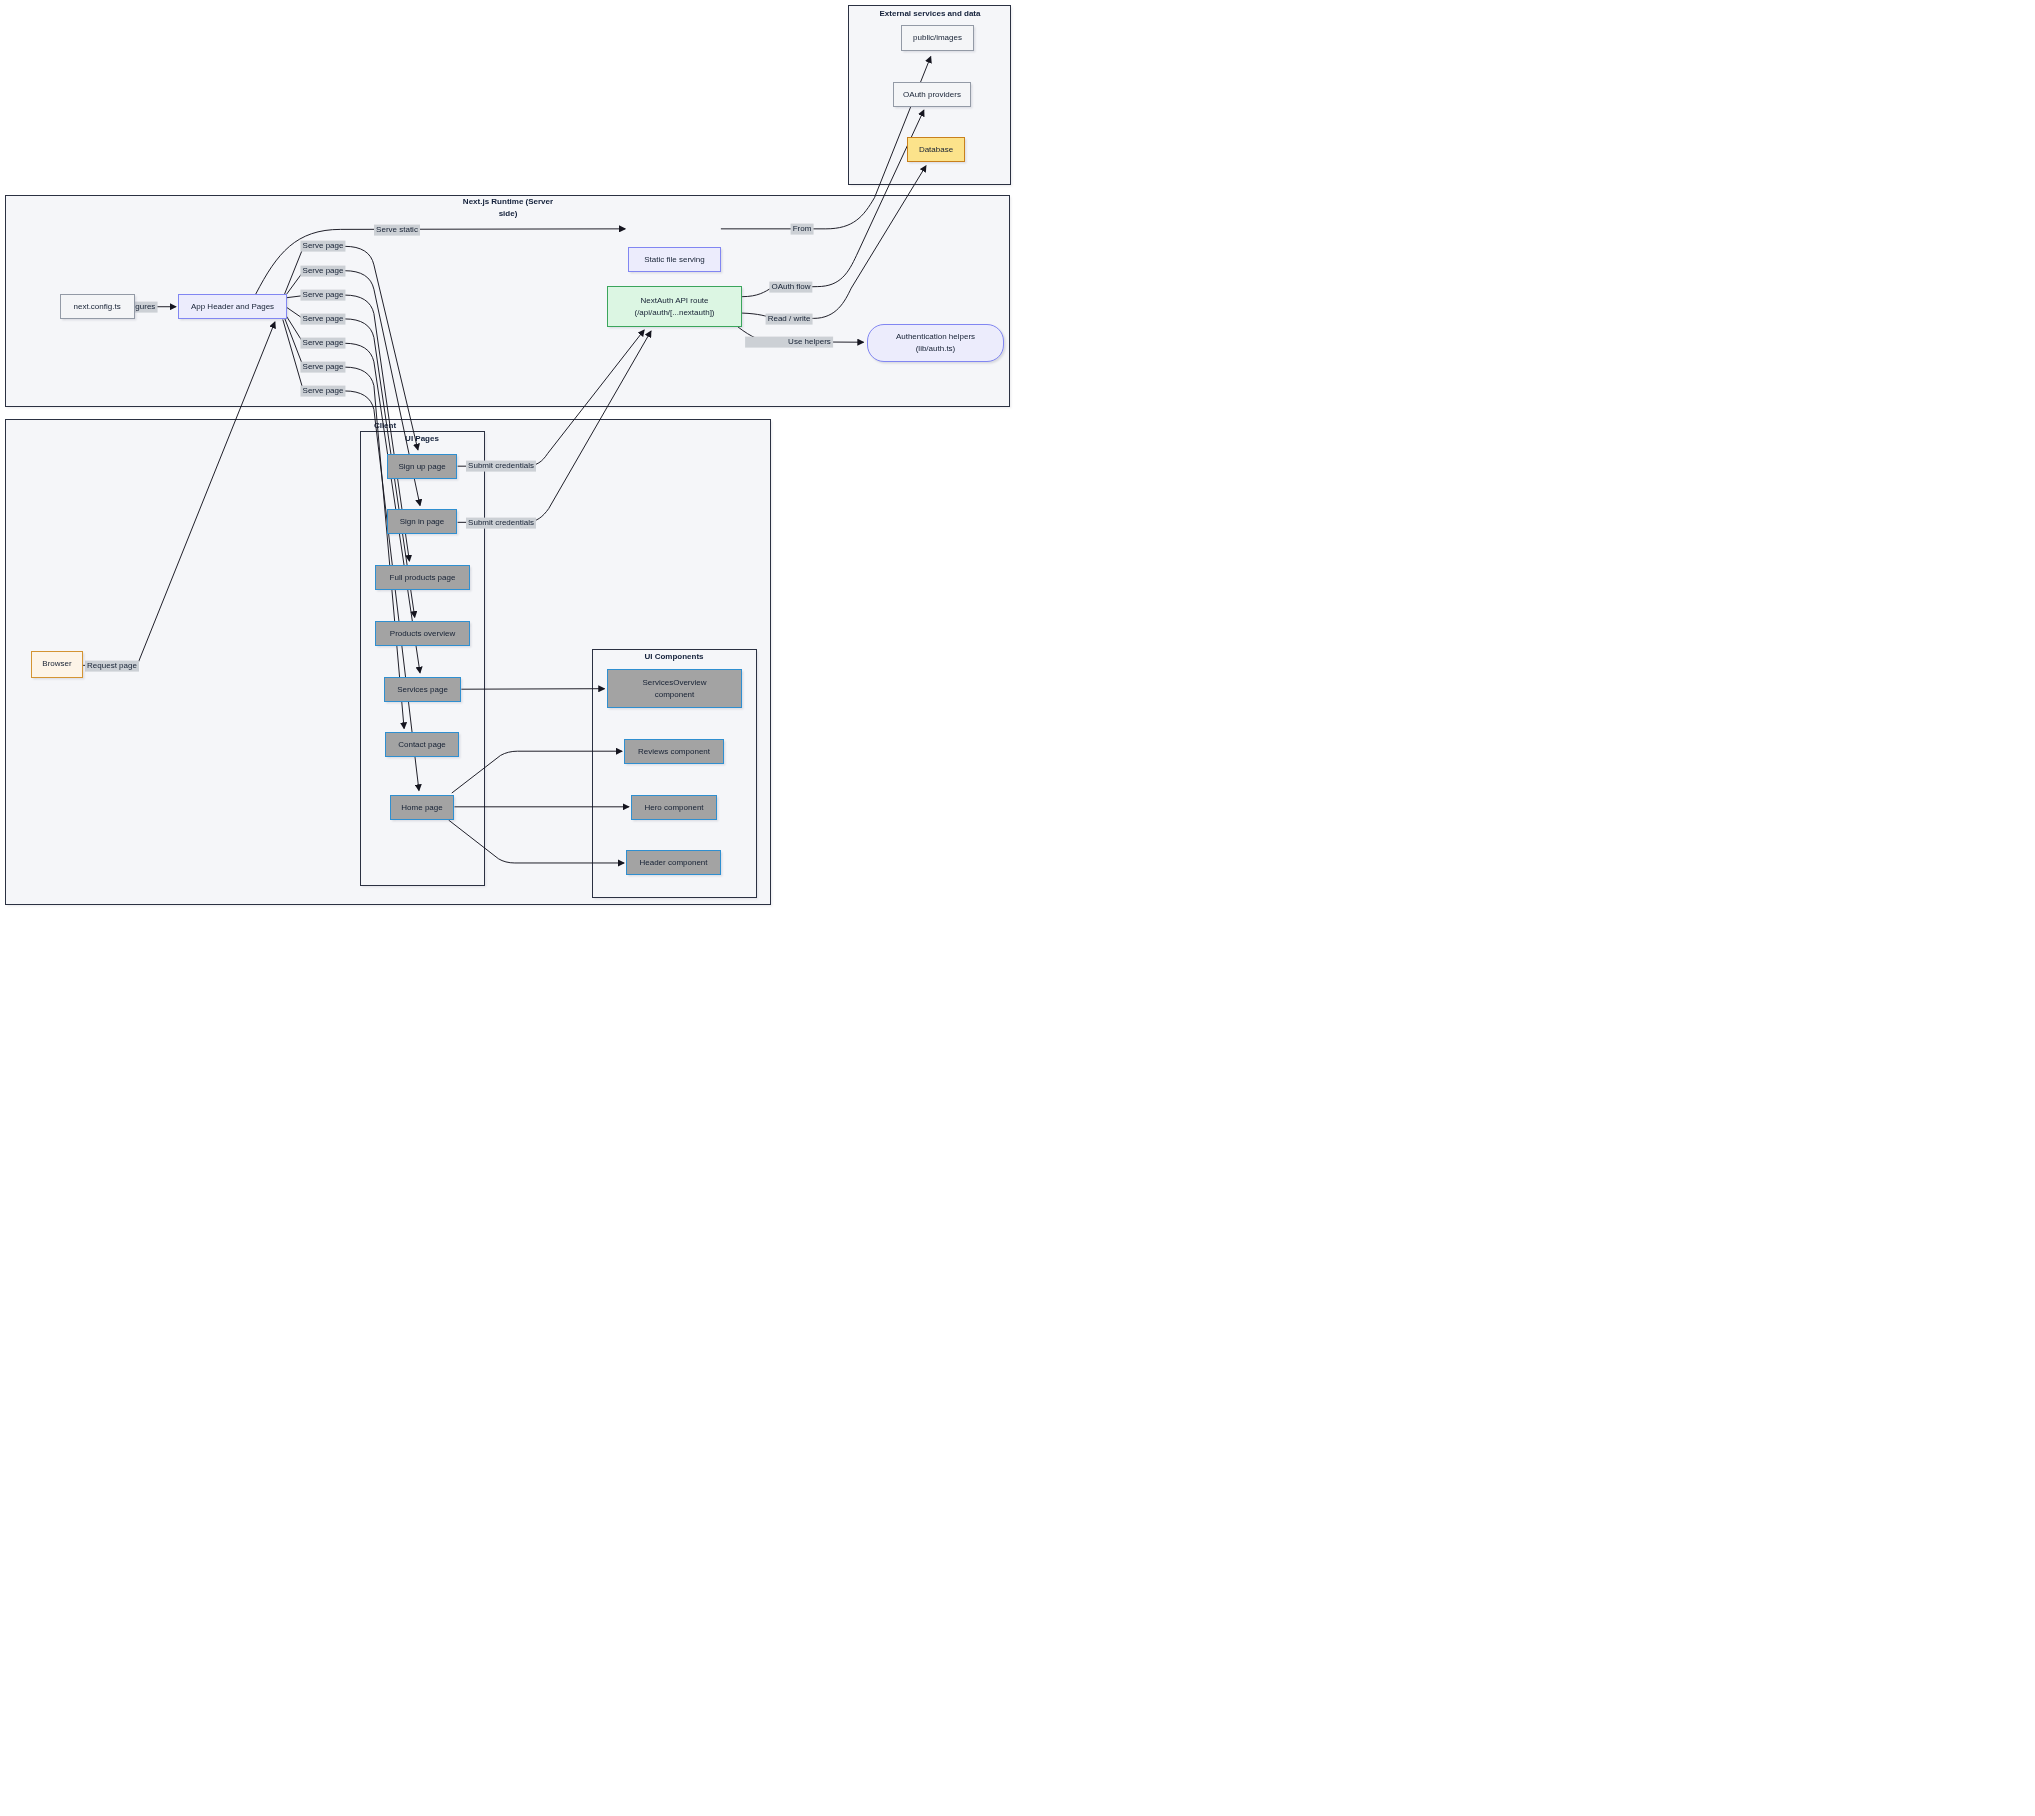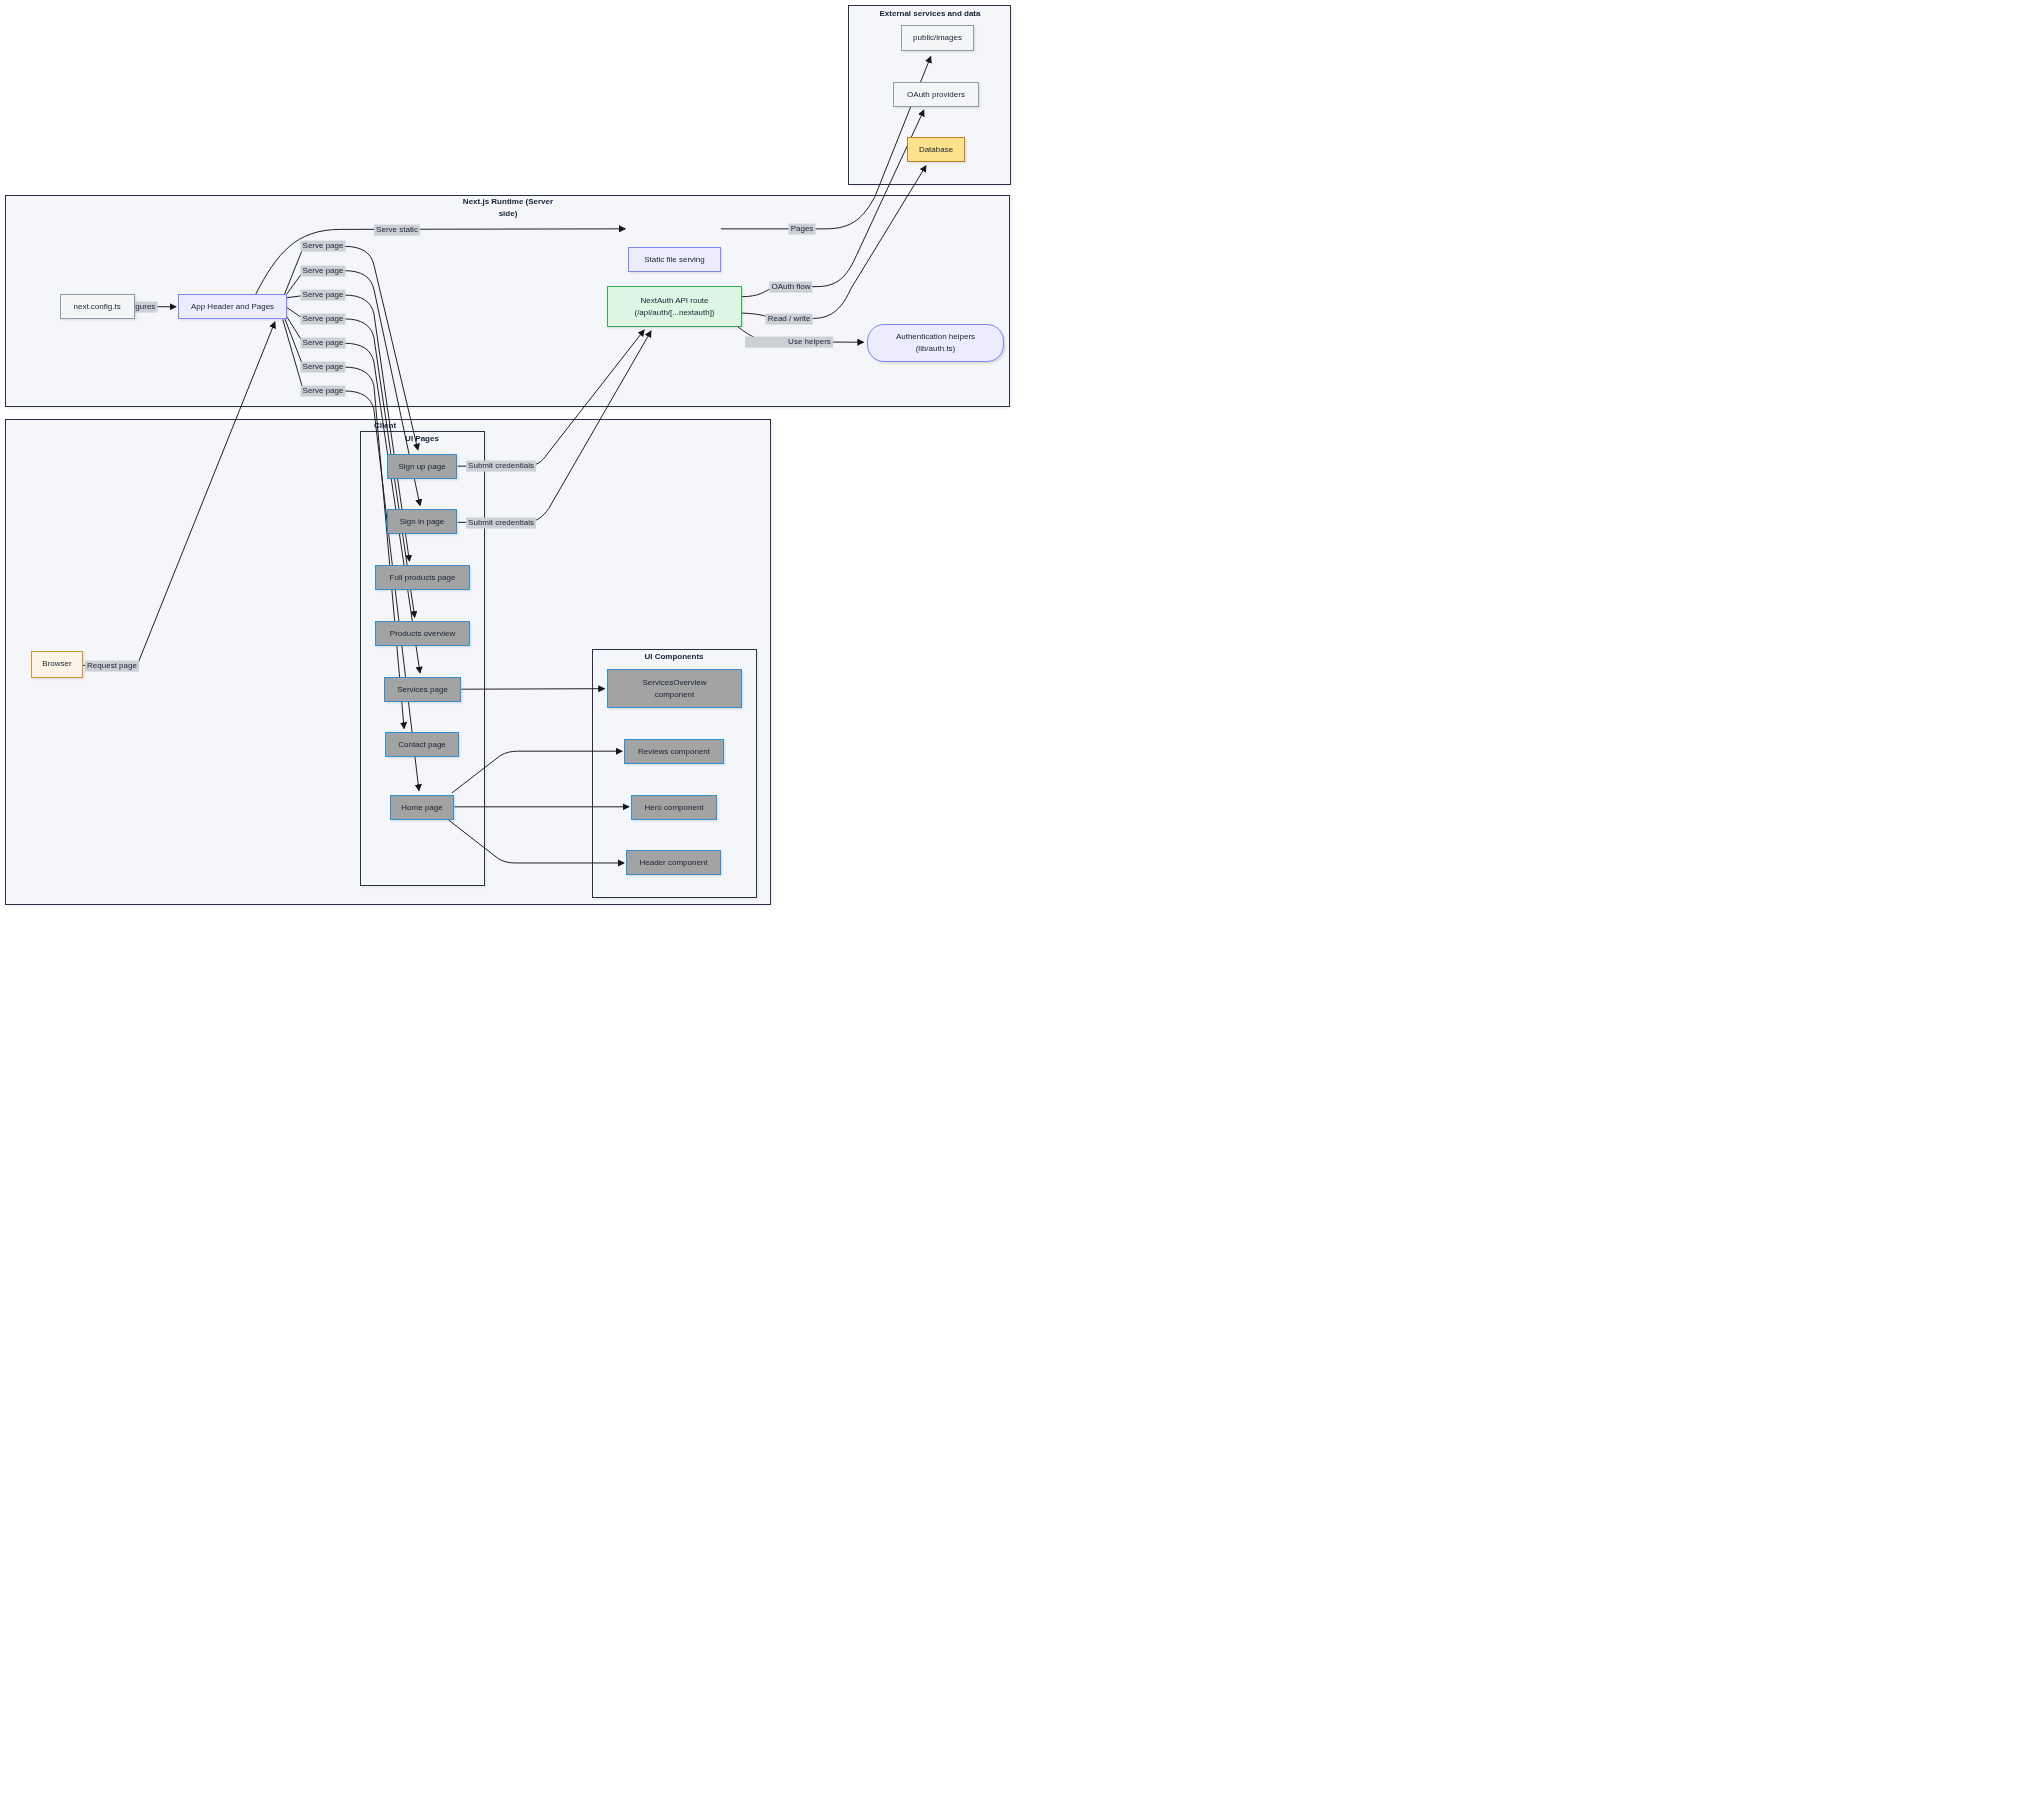--- a/index.html
+++ b/index.html
@@ -78,21 +78,21 @@
 
   <span class="edge-label" style="left:136px; top:307px;">Configures</span>
   <span class="edge-label" style="left:397px; top:230px;">Serve static</span>
   <span class="edge-label" style="left:323px; top:246px;">Serve page</span>
   <span class="edge-label" style="left:323px; top:271px;">Serve page</span>
   <span class="edge-label" style="left:323px; top:295px;">Serve page</span>
   <span class="edge-label" style="left:323px; top:319px;">Serve page</span>
   <span class="edge-label" style="left:323px; top:343px;">Serve page</span>
   <span class="edge-label" style="left:323px; top:367px;">Serve page</span>
   <span class="edge-label" style="left:323px; top:391px;">Serve page</span>
-  <span class="edge-label" style="left:802px; top:229px;">Pages</span>
+  <span class="edge-label" style="left:802px; top:229px;">From</span>
   <span class="edge-label" style="left:791px; top:287px;">OAuth flow</span>
   <span class="edge-label" style="left:789px; top:319px;">Read / write</span>
   <span class="edge-label" style="left:789px; top:342px;padding-left:43px;">Use helpers</span>
   <span class="edge-label" style="left:501px; top:466px;">Submit credentials</span>
   <span class="edge-label" style="left:501px; top:523px;">Submit credentials</span>
   <span class="edge-label" style="left:112px; top:666px;">Request page</span>
 
   <div class="node node-file" style="left:19.6px; top:294px; width:75px; height:25.4px;margin-left:40px;">
     <span>next.config.ts</span>
   </div>
@@ -106,21 +106,21 @@
     <span>NextAuth API route</span>
     <span>(/api/auth/[...nextauth])</span>
   </div>
   <div class="node node-lav" style="left:867px; top:324px; width:137px; height:38px;border-radius:17px;">
     <span>Authentication helpers</span>
     <span>(lib/auth.ts)</span>
   </div>
   <div class="node node-file" style="left:901px; top:25.4px; width:73px; height:25.4px;">
     <span>public/images</span>
   </div>
-  <div class="node node-file" style="left:893px; top:82px; width:86px; height:25px;text-align:right;">
+  <div class="node node-file" style="left:893px; top:82px; width:78px; height:25px;text-align:right;">
     <span>OAuth providers</span>
   </div>
   <div class="node node-yellow" style="left:907px; top:137px; width:58px; height:25px;">
     <span>Database</span>
   </div>
   <div class="node node-cream" style="left:31px; top:651px; width:52px; height:26.5px;">
     <span>Browser</span>
   </div>
 
   <div class="node node-blue" style="left:387px; top:454px; width:70px; height:25.4px;">

